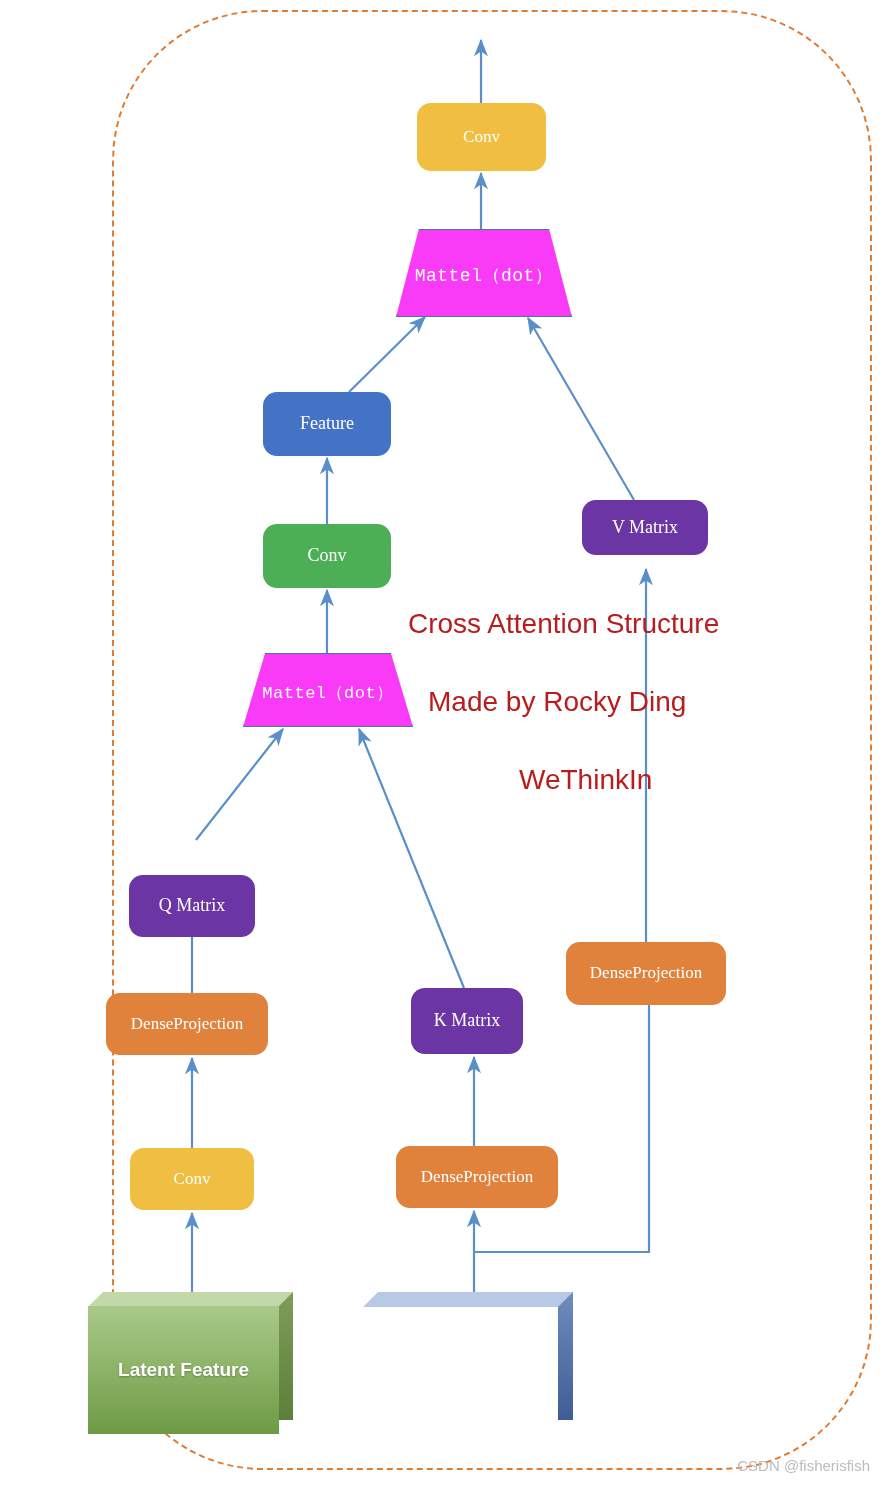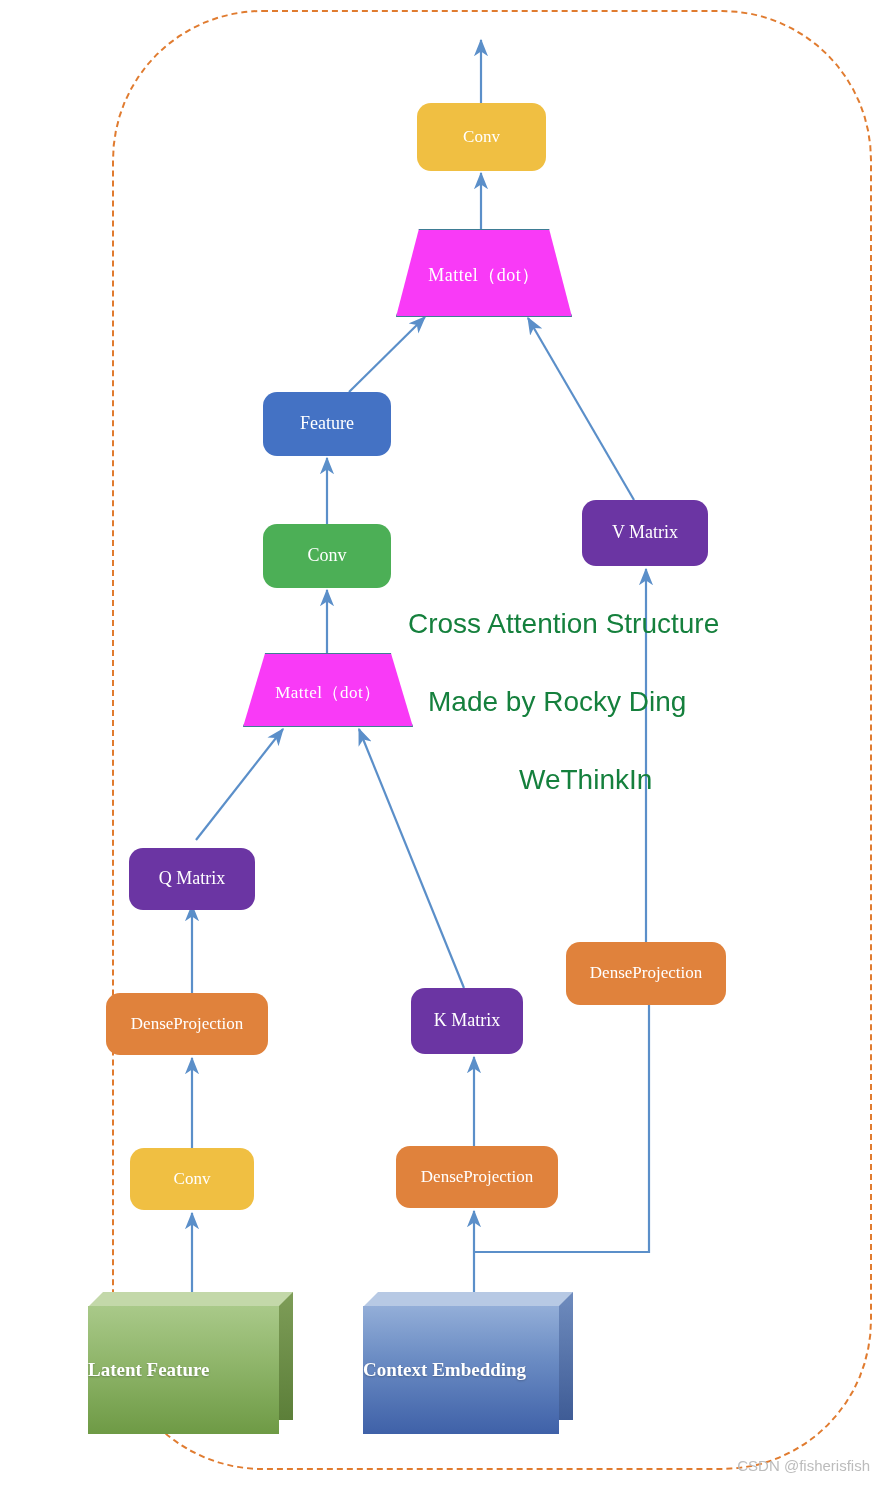--- a/index.html
+++ b/index.html
@@ -27,52 +27,52 @@
 
   .n-yellow{background:#F0BF42;}
   .n-blue{background:#4472C4;}
   .n-green{background:#4CAF56;}
   .n-purple{background:#6B35A3;}
   .n-orange{background:#E0823C;}
 
   .trap{
     position:absolute;
     display:flex;align-items:center;justify-content:center;
-    color:#ffffff;font-family:Liberation Serif, serif;font-size:18px;
+    color:#ffffff;font-family:Liberation Mono, monospace;font-size:18px;
     background:#F93AF7;
     border:1.5px solid #3E7C94;
     clip-path:polygon(13% 0%, 87% 0%, 100% 100%, 0% 100%);
     letter-spacing:0.5px;
   }
   .trap span{display:block;transform:translateY(2px);}
 
   .cube{position:absolute;}
   .cube .face{
     position:absolute;left:0;top:14px;right:14px;bottom:0;
-    display:flex;align-items:center;
+    display:flex;align-items:center;justify-content:center;
     color:#ffffff;font-weight:bold;font-size:19px;
-    font-family:Liberation Serif, serif;
+    font-family:Liberation Sans, sans-serif;
     text-shadow:0 1px 2px rgba(0,0,0,.25);
   }
   .cube .top{position:absolute;left:0;top:0;right:0;height:15px;}
   .cube .side{position:absolute;right:0;top:0;width:15px;bottom:14px;}
 
   .cube-green .face{background:linear-gradient(180deg,#A9C989 0%,#8FB56A 45%,#6E9A45 100%);}
   .cube-green .top{background:#C3D8A9;
      clip-path:polygon(0% 100%, 15px 0%, 100% 0%, calc(100% - 15px) 100%);}
   .cube-green .side{background:linear-gradient(180deg,#7E9D58 0%,#5C7F39 100%);
      clip-path:polygon(0% 0%, 100% 0%, 100% 100%, 0% calc(100% + 0px));}
 
   .cube-blue .face{background:linear-gradient(180deg,#93AED8 0%,#6C8DC4 40%,#3F61A8 100%);}
   .cube-blue .top{background:#B7C9E4;
      clip-path:polygon(0% 100%, 15px 0%, 100% 0%, calc(100% - 15px) 100%);}
   .cube-blue .side{background:linear-gradient(180deg,#6F8CBE 0%,#3F5C96 100%);}
 
   .annot{
-    position:absolute;color:#15803d;
+    position:absolute;color:#b91c1c;
     font-family:"Liberation Sans", sans-serif;
     font-size:28px;white-space:nowrap;
   }
 
   .watermark{
     position:absolute;right:16px;bottom:14px;
     color:#BCBCBC;font-size:15px;
     font-family:"Liberation Sans", sans-serif;
   }
 </style>
@@ -130,29 +130,29 @@
 </div>
 
 <div class="node md n-blue" style="left:263px;top:392px;width:128px;height:64px;">
   <span>Feature</span>
 </div>
 
 <div class="node md n-green" style="left:263px;top:524px;width:128px;height:64px;">
   <span>Conv</span>
 </div>
 
-<div class="node md n-purple" style="left:582px;top:500px;width:126px;height:66px;">
+<div class="node md n-purple" style="left:582px;top:500px;width:126px;height:55px;">
   <span>V Matrix</span>
 </div>
 
 <div class="trap" style="left:243px;top:653px;width:168px;height:72px;font-size:17px;">
   <span>Mattel（dot）</span>
 </div>
 
-<div class="node md n-purple" style="left:129px;top:848px;width:126px;height:62px;">
+<div class="node md n-purple" style="left:129px;top:875px;width:126px;height:62px;">
   <span>Q Matrix</span>
 </div>
 
 <div class="node sm n-orange" style="left:566px;top:942px;width:160px;height:63px;">
   <span>DenseProjection</span>
 </div>
 
 <div class="node sm n-orange" style="left:106px;top:993px;width:162px;height:62px;">
   <span>DenseProjection</span>
 </div>
@@ -173,22 +173,19 @@
   <div class="side"></div>
   <div class="top"></div>
   <div class="face">
     <span>Latent Feature</span>
   </div>
 </div>
 
 <div class="cube cube-blue" style="left:363px;top:1292px;width:210px;height:142px;">
   <div class="side"></div>
   <div class="top"></div>
-  <div class="face">
-    <span>Context Embedding</span>
-  </div>
 </div>
 
 <div class="annot" style="left:408px;top:608px;">Cross Attention Structure</div>
 <div class="annot" style="left:428px;top:686px;">Made by Rocky Ding</div>
 <div class="annot" style="left:519px;top:764px;">WeThinkIn</div>
 
 <div class="watermark">CSDN @fisherisfish</div>
 
 </body></html>

